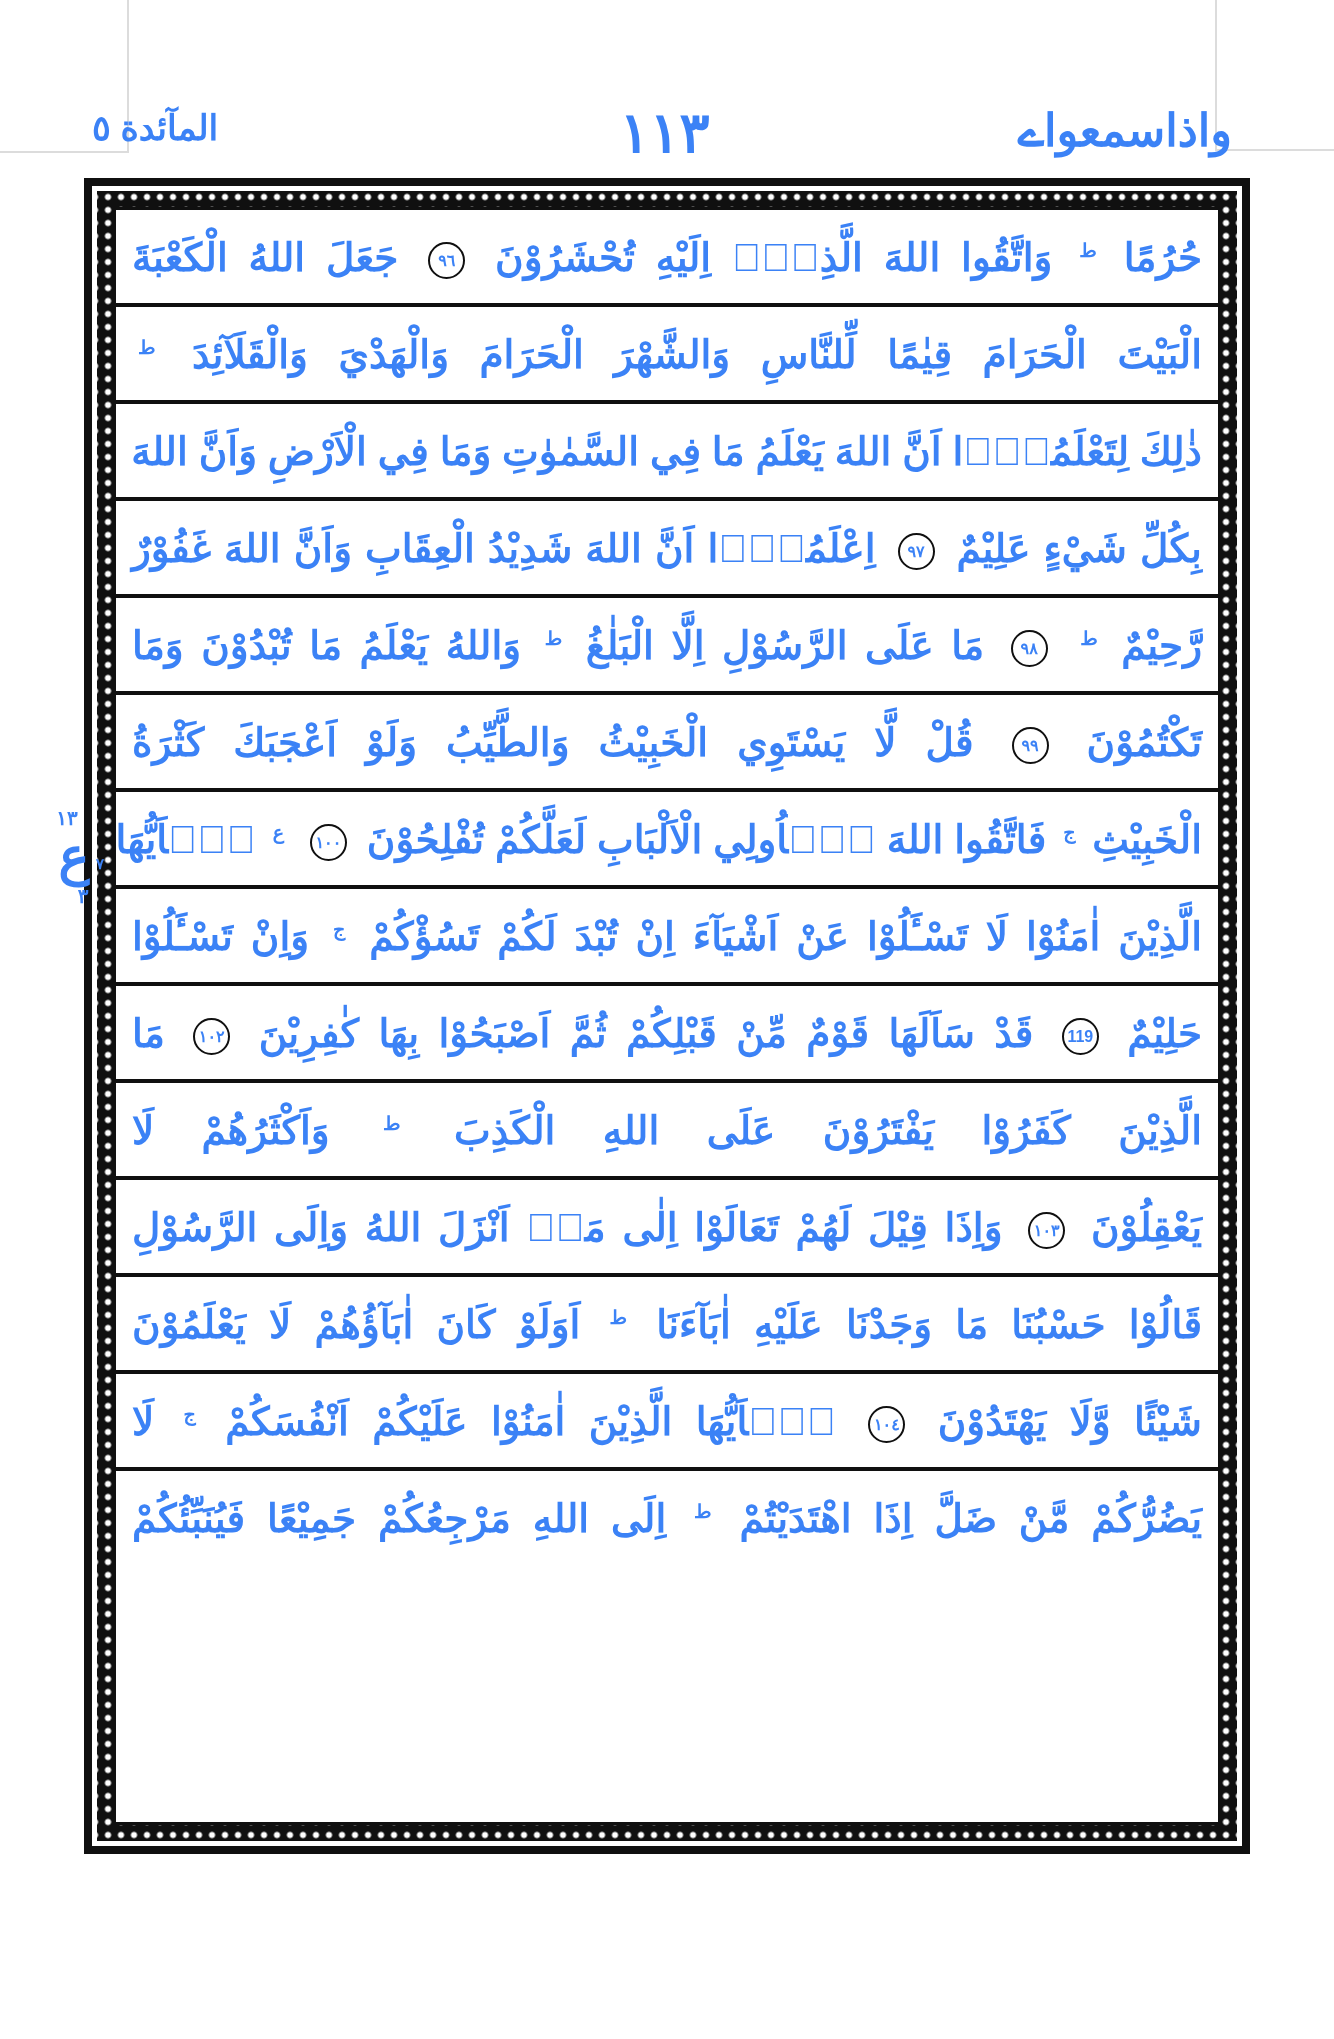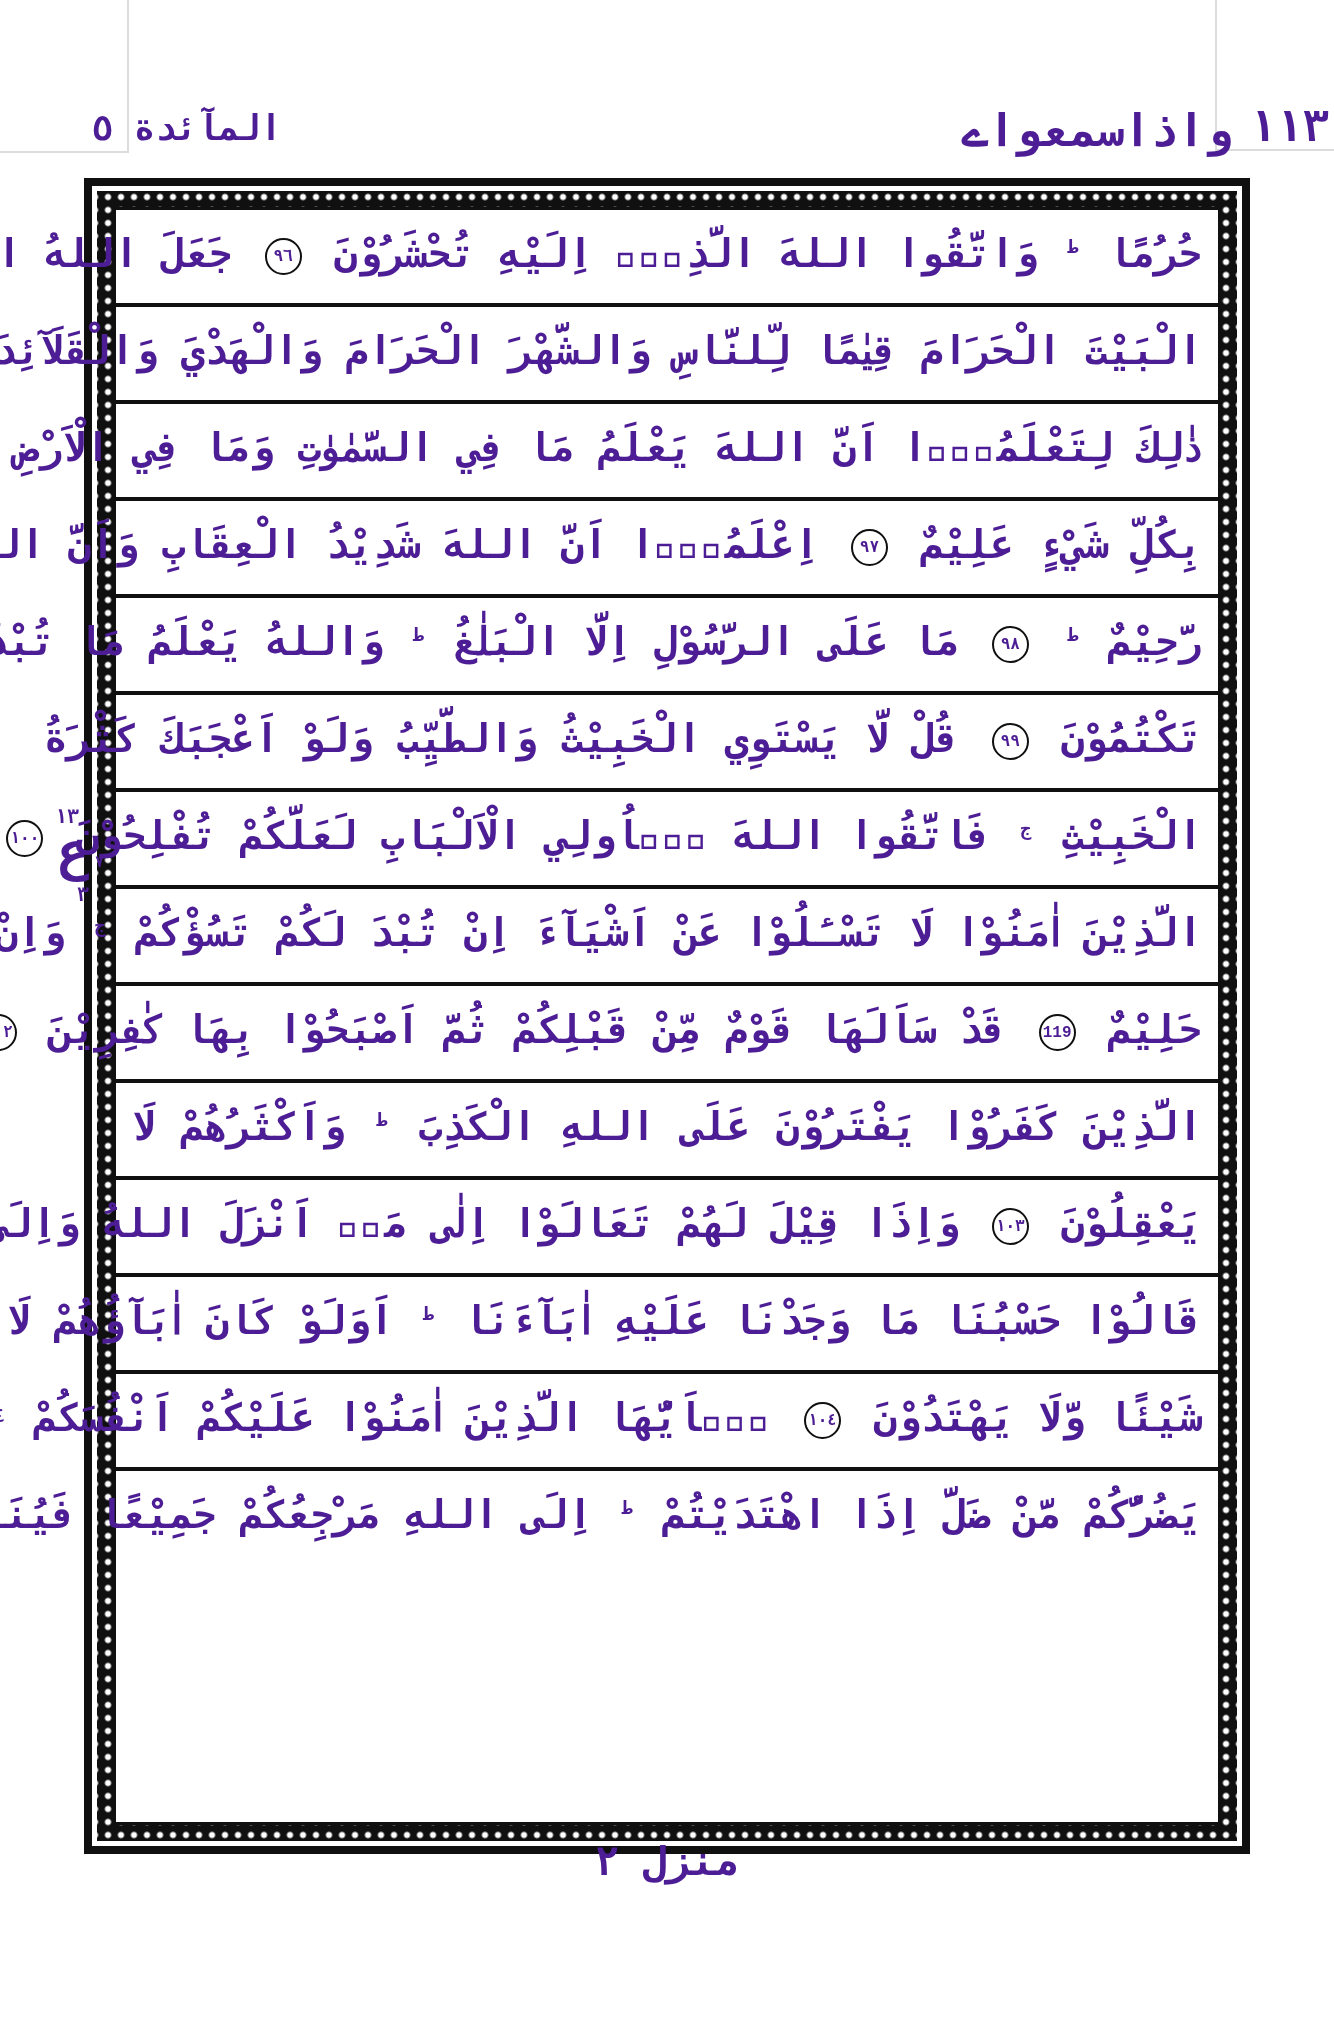--- a/index.html
+++ b/index.html
@@ -1,33 +1,33 @@
 <!DOCTYPE html>
 <html lang="ar" dir="rtl"><head>
 <meta charset="utf-8">
 <style>
   html,body{margin:0;padding:0;background:#ffffff;}
   .page{
     position:relative;
     width:1334px;height:2039px;
     background:#ffffff;
-    font-family:Liberation Mono, monospace;
-    color:#4c1d95;
+    font-family:Liberation Sans, sans-serif;
+    color:#3b82f6;
     overflow:hidden;
   }
   
   .scanline{position:absolute;background:#dcdcdc;}
   .scanline.v1{left:127px;top:0;width:2px;height:152px;}
   .scanline.h1{left:0;top:151px;width:129px;height:2px;}
   .scanline.v2{left:1215px;top:0;width:2px;height:150px;}
   .scanline.h2{left:1215px;top:149px;width:119px;height:2px;}
 
   
   .surah-label{position:absolute;left:92px;top:108px;font-size:35px;font-weight:bold;direction:rtl;}
-  .page-number{position:absolute;left:0;right:5px;top:100px;text-align:right;font-size:44px;font-weight:bold;}
+  .page-number{position:absolute;left:0;right:5px;top:100px;text-align:center;font-size:56px;font-weight:bold;}
   .juz-label{position:absolute;left:1082px;width:150px;top:104px;font-size:45px;font-weight:bold;direction:rtl;text-align:right;}
 
   
   .quran-frame{
     position:absolute;left:84px;top:178px;width:1166px;height:1676px;
     box-sizing:border-box;border:8px solid #101010;padding:5px;background:#ffffff;
   }
   .frame-deco{
     width:100%;height:100%;box-sizing:border-box;padding:16px;
     background-color:#101010;
@@ -104,15 +104,14 @@
 
   <div class="margin-marker">
     <span class="marker-top">١٣</span>
     <span class="marker-ayn-wrap">
       <span class="marker-ayn">ع</span>
       <span class="marker-side">٧</span>
     </span>
     <span class="marker-bottom">٣</span>
   </div>
 
-  <div class="manzil-label">منزل ٢</div>
 
 </div>
 
 </body></html>

